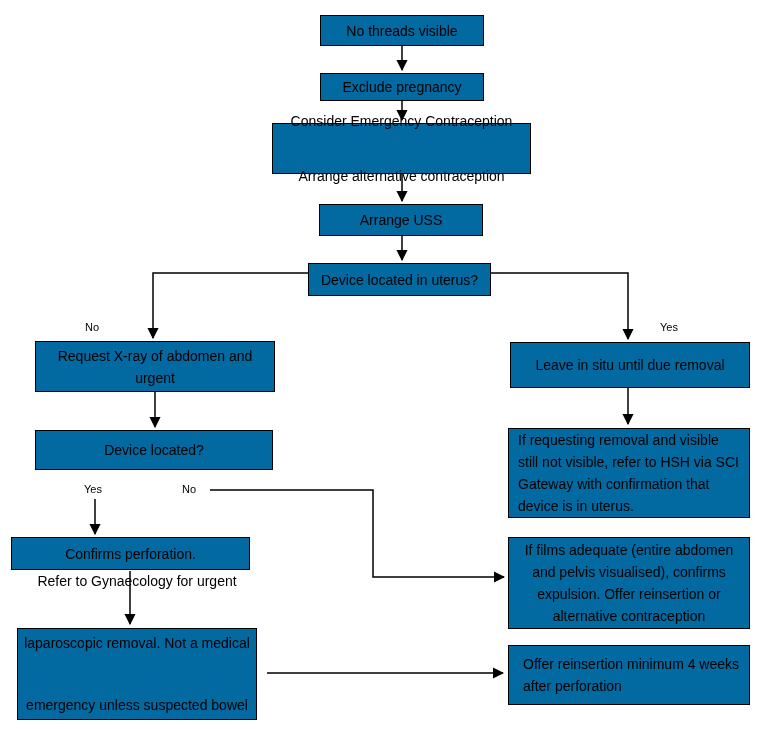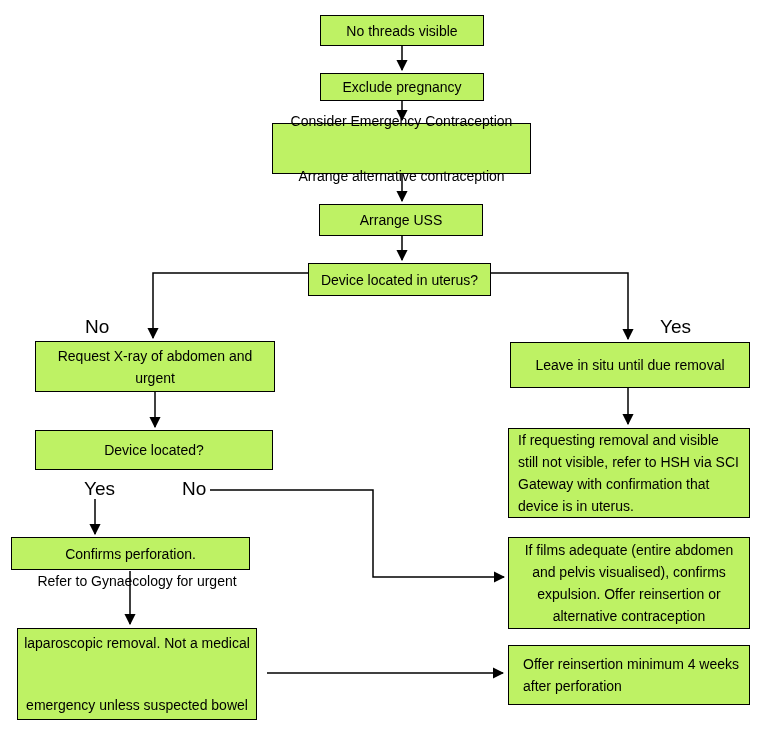--- a/index.html
+++ b/index.html
@@ -18,41 +18,41 @@
   }
   svg.connectors {
     position: absolute;
     left: 0; top: 0;
     width: 769px; height: 729px;
     pointer-events: none;
   }
   .node {
     position: absolute;
     box-sizing: border-box;
-    background: #bef264;
+    background: #0369a1;
     border: 1.5px solid #000000;
     display: flex;
     flex-direction: column;
     justify-content: center;
     align-items: center;
     text-align: center;
     font-size: 14px;
     line-height: 22px;
     letter-spacing: 0;
   }
   .node.align-left {
     align-items: flex-start;
     text-align: left;
     padding-left: 9px;
     padding-right: 4px;
   }
   .node div { white-space: nowrap; }
   .branch-label {
     position: absolute;
-    font-size: 19px;
+    font-size: 11px;
     line-height: 16px;
   }
 </style>
 </head>
 <body>
 
 <div class="canvas">
 
   <svg class="connectors" viewBox="0 0 769 729" xmlns="http://www.w3.org/2000/svg">
     <defs>

